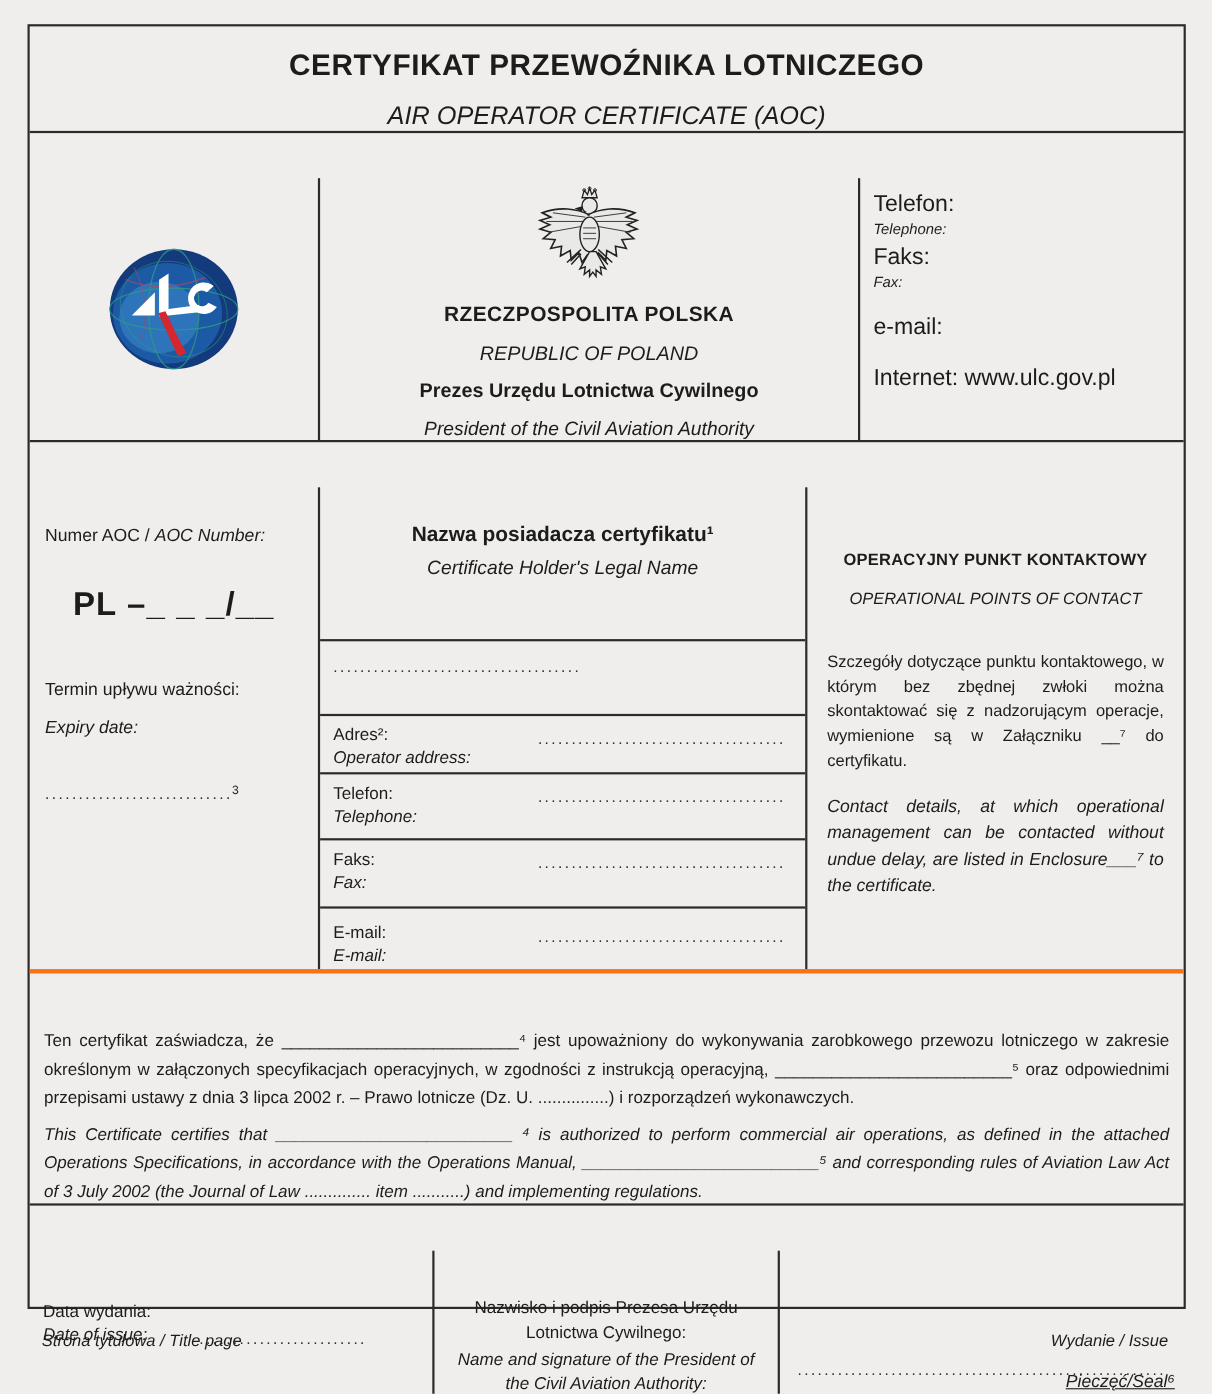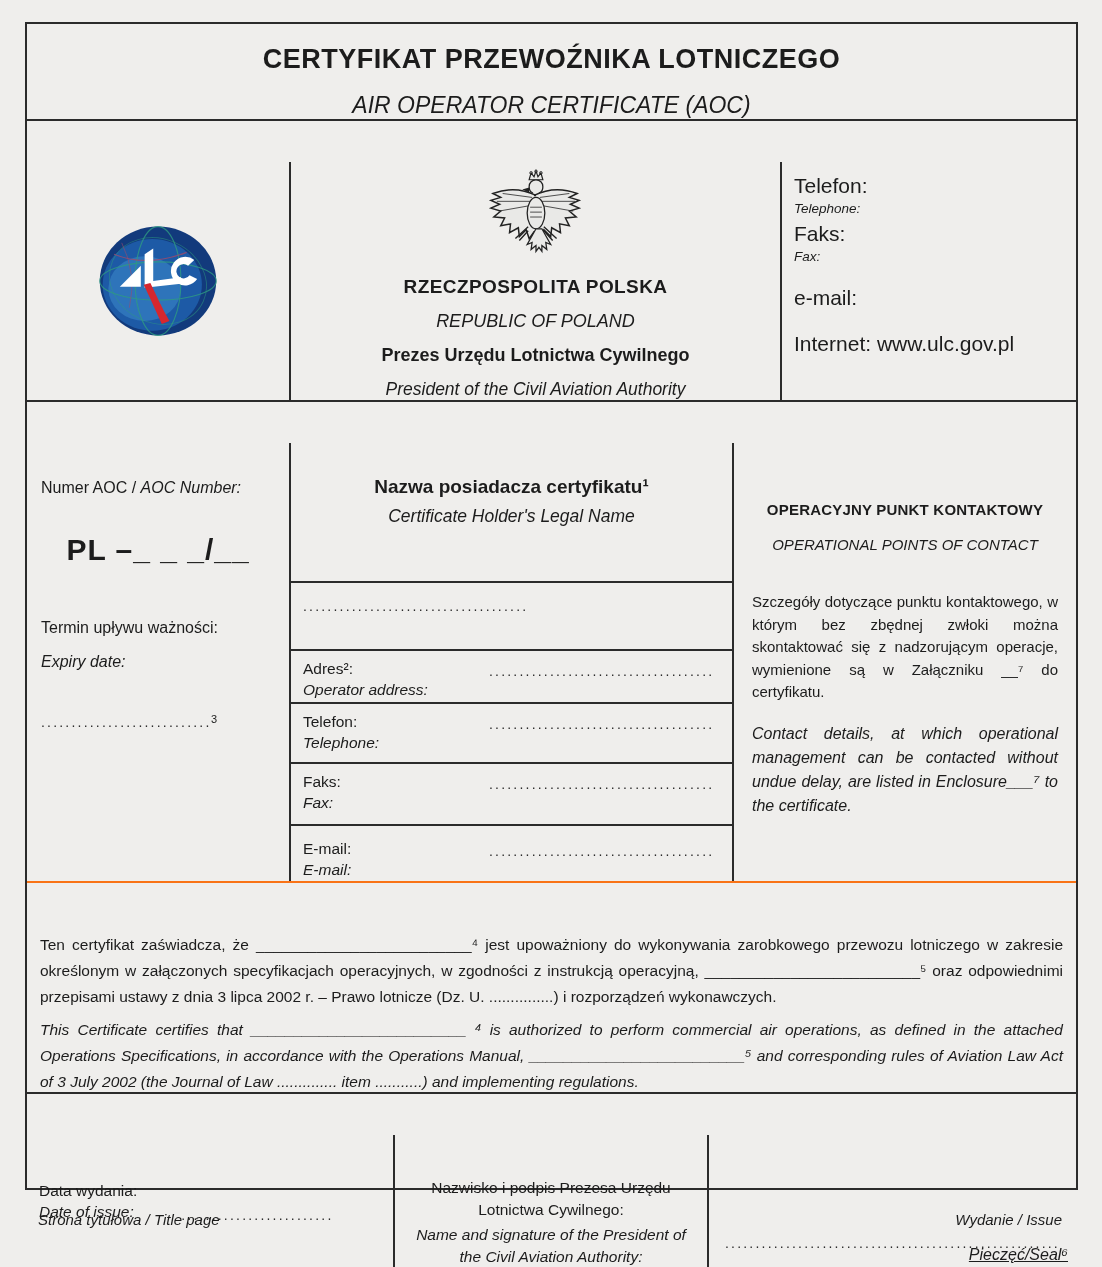--- a/index.html
+++ b/index.html
@@ -27,21 +27,21 @@
   .country-pl{font-size:19px;font-weight:bold;margin-top:8px;letter-spacing:.4px;}
   .country-en{font-size:18px;font-style:italic;margin-top:13px;}
   .office-pl{font-size:18px;font-weight:bold;margin-top:13px;}
   .office-en{font-size:17.5px;font-style:italic;margin-top:13px;}
   .cell-phone{flex:1;padding:12px 12px 0 12px;}
   .ph-big{font-size:21px;}
   .ph-small{font-size:13.5px;font-style:italic;margin-top:3px;}
   .ph-gap6{margin-top:6px;}
   .ph-gap22{margin-top:22px;}
   
-  .row-middle{height:445px;border-bottom:2px solid #f97316;display:flex;}
+  .row-middle{height:445px;border-bottom:4px solid #f97316;display:flex;}
   .cell-aoc{width:264px;border-right:2px solid #2b2b2b;padding:36px 14px 0 14px;}
   .aoc-label{font-size:16px;}
   .italic{font-style:italic;}
   .aoc-value{margin-top:36px;text-align:center;font-weight:bold;font-size:30px;letter-spacing:1px;}
   .aoc-expiry-pl{margin-top:52px;font-size:16px;}
   .aoc-expiry-en{margin-top:16px;font-size:16px;font-style:italic;}
   .aoc-dotline{margin-top:42px;}
   .dots{display:inline-block;white-space:nowrap;overflow:hidden;letter-spacing:2.2px;font-size:14px;color:#2b2b2b;vertical-align:baseline;}
   .w170{width:170px;}
   .sup{font-size:11px;vertical-align:7px;}

